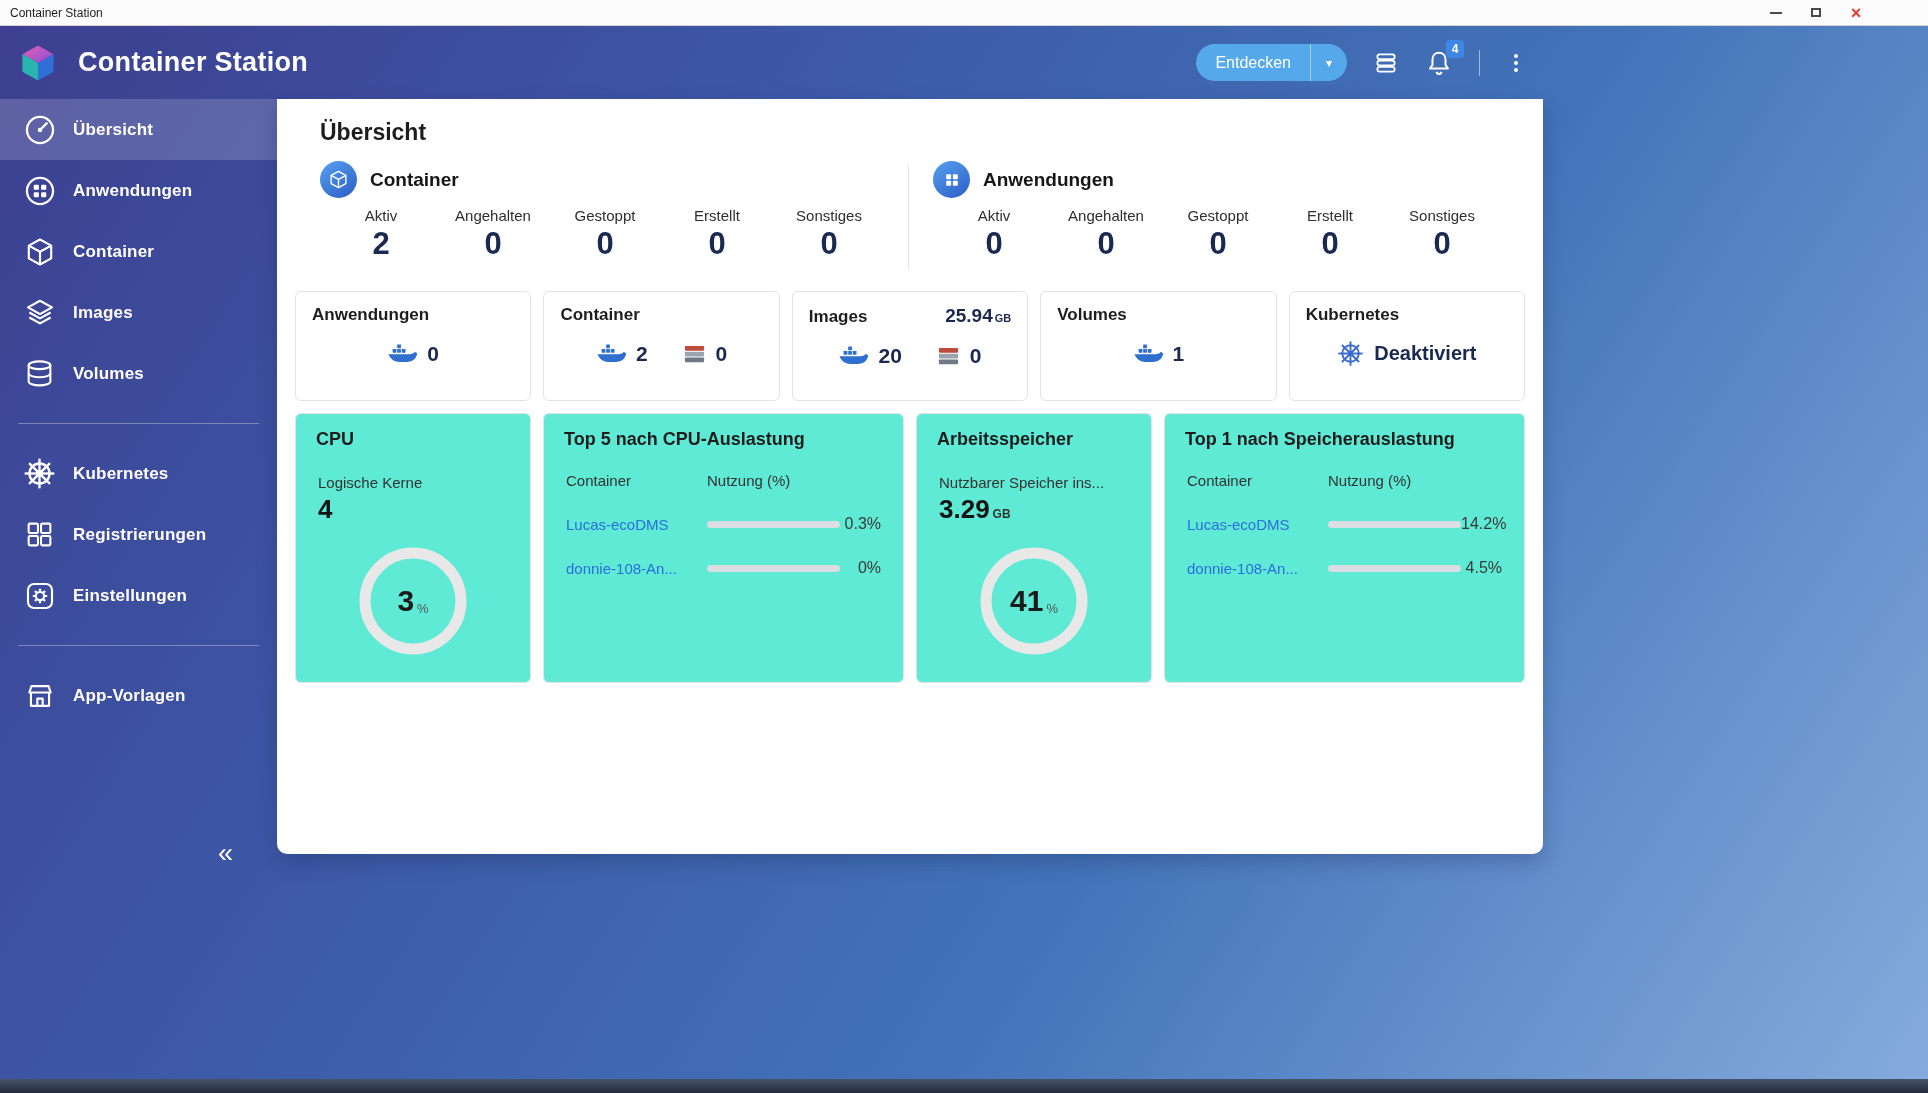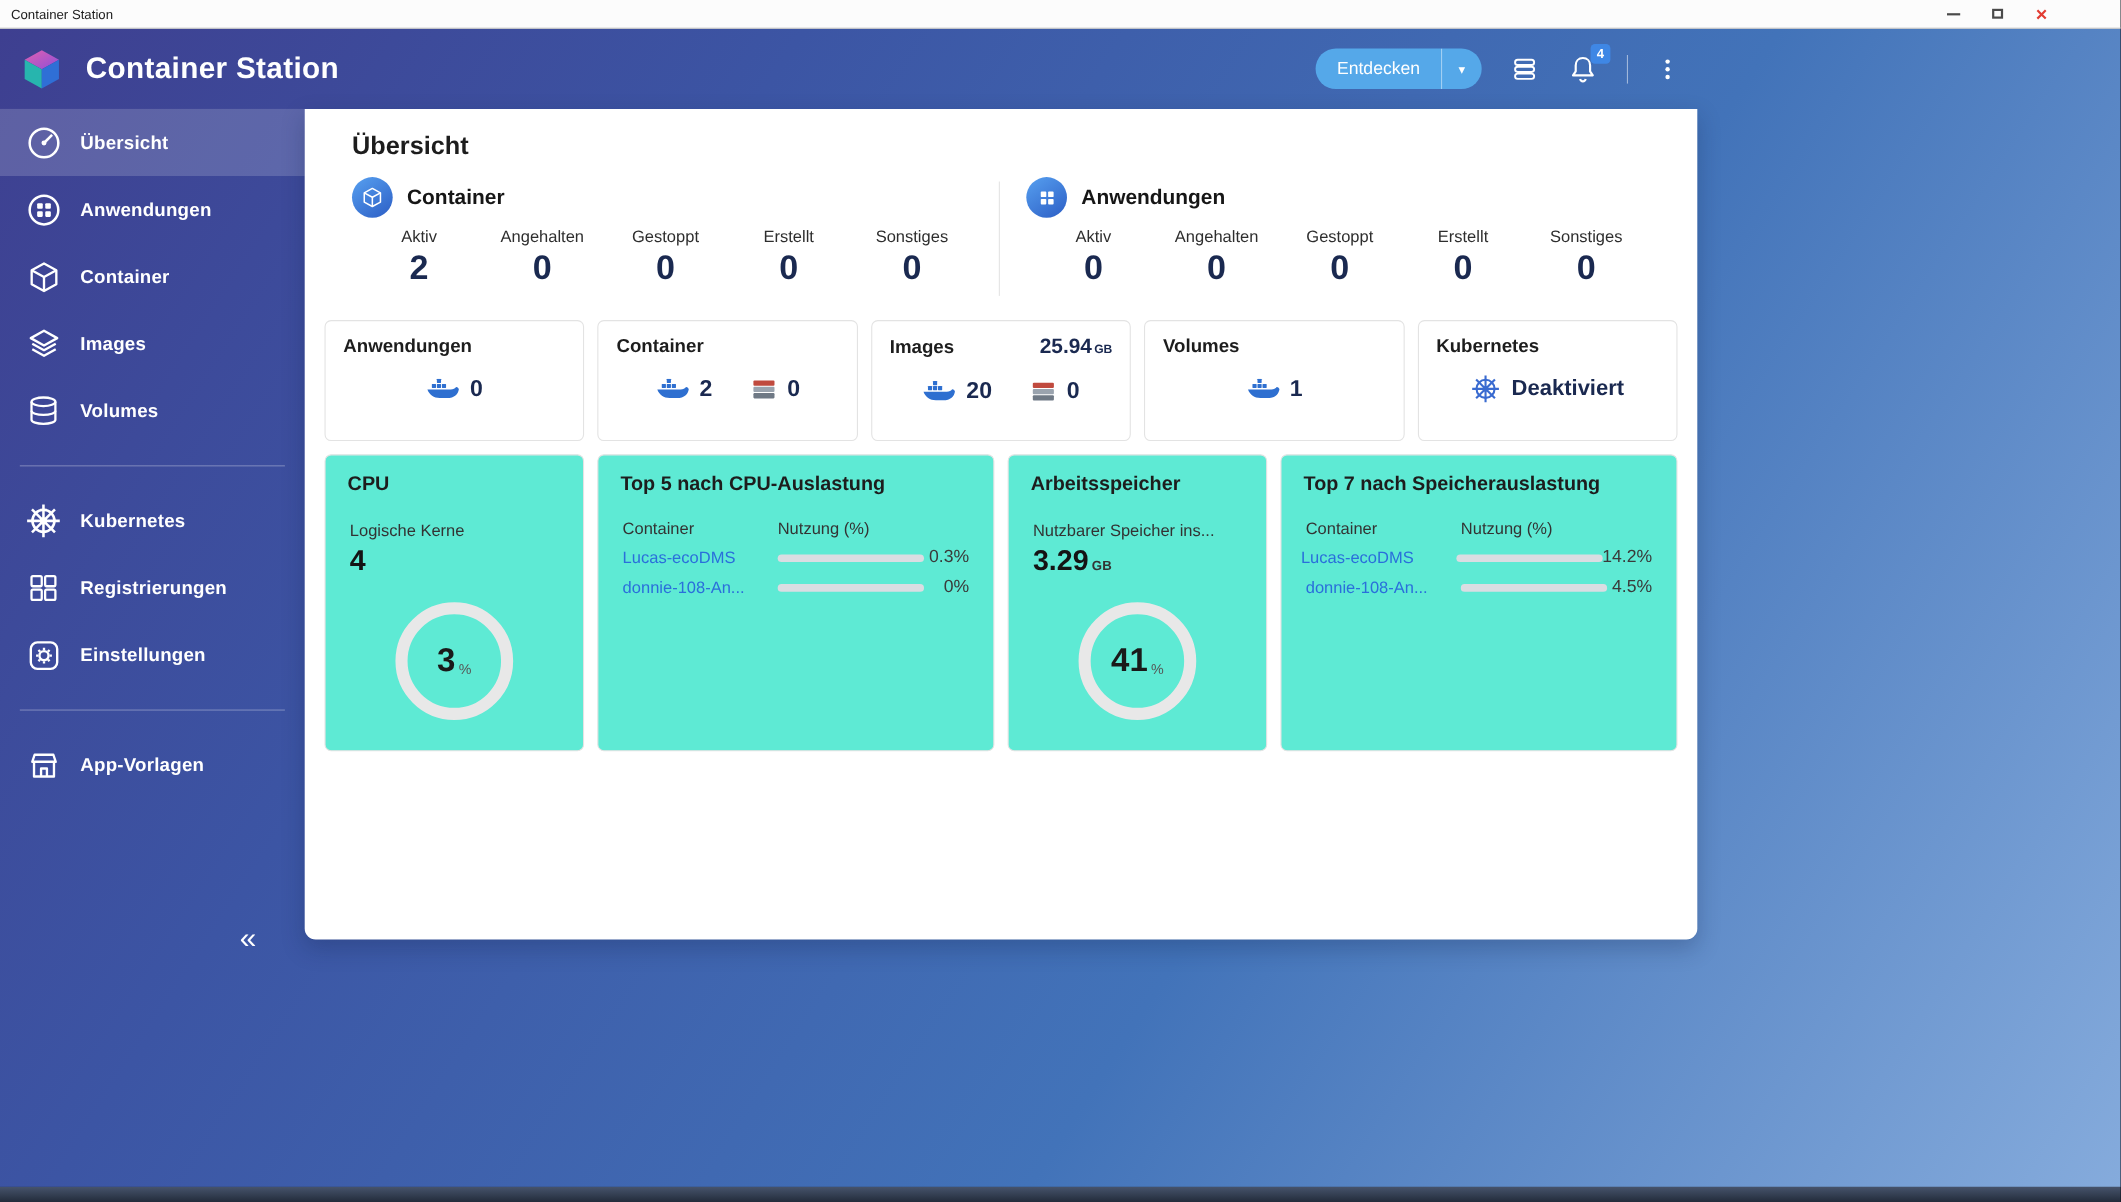--- a/index.html
+++ b/index.html
@@ -101,21 +101,21 @@
   .donut-fill{fill:none;stroke:#5b7cf5;stroke-width:11;stroke-linecap:round;
               stroke-dasharray:301.6;stroke-dashoffset:301.6;}
   .donut-center{position:absolute;inset:0;display:flex;align-items:center;justify-content:center;gap:3px;}
   .donut-num{font-size:30px;font-weight:bold;color:#1a1a1a;}
   .donut-unit{font-size:13px;color:#555;margin-top:14px;}
 
   
   .t5-head,.t5-row{display:flex;align-items:center;padding:0 22px;}
   .t5-head{margin-top:22px;font-size:15px;color:#333;}
   .t5-col1{width:141px;flex:0 0 auto;}
-  .t5-row{margin-top:9px;justify-content:flex-end;}
+  .t5-row{margin-top:26px;}
   .t5-name{width:141px;flex:0 0 auto;font-size:15px;color:#2a6fdb;white-space:nowrap;
            overflow:hidden;text-overflow:ellipsis;padding-right:12px;cursor:pointer;}
   .bar{width:133px;height:7px;border-radius:4px;background:#dadde2;flex:0 0 auto;}
   .bar-fill{height:100%;border-radius:4px;width:0;}
   .cpu-fill{background:#a9b1bd;}
   .mem-fill{background:#41c0c6;}
   .t5-pct{flex:1;text-align:right;font-size:16px;color:#3a3a3a;}
 </style>
 </head>
 <body>
@@ -568,21 +568,21 @@
               <circle class="donut-fill" cx="59" cy="59" r="48" transform="rotate(-90 59 59)" stroke-dasharray="301.59289474462014" stroke-dashoffset="177.9398078993259"></circle>
             </svg>
             <div class="donut-center">
               <span class="donut-num">41</span>
               <span class="donut-unit">%</span>
             </div>
           </div>
         </div>
 
         <div class="mcard wide">
-          <div class="mcard-title">Top 7 nach Speicherauslastung</div>
+          <div class="mcard-title">Top 1 nach Speicherauslastung</div>
           <div class="t5-head">
             <span class="t5-col1">Container</span>
             <span>Nutzung (%)</span>
           </div>
           <div class="t5-row">
             <span class="t5-name">Lucas-ecoDMS</span>
             <span class="bar"><span class="bar-fill mem-fill" style="width: 14.2%;"></span></span>
             <span class="t5-pct">14.2%</span>
           </div>
           <div class="t5-row">

